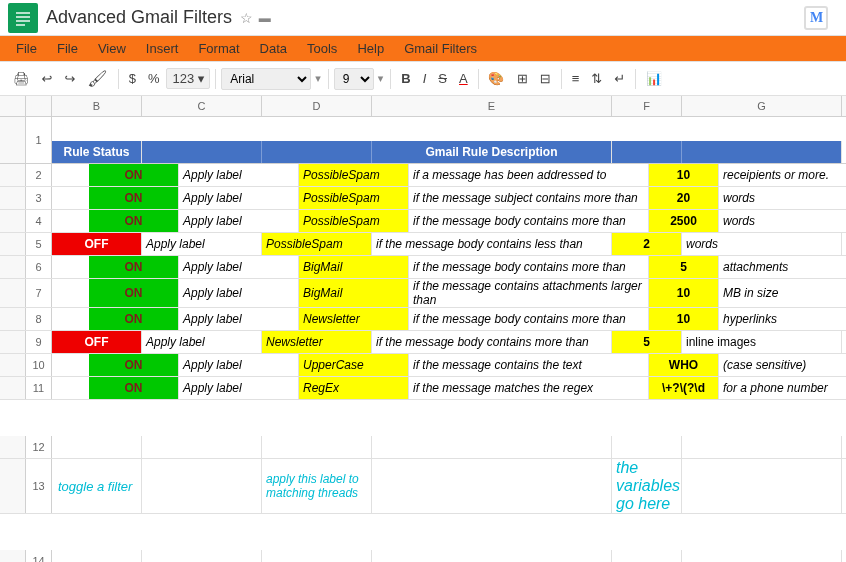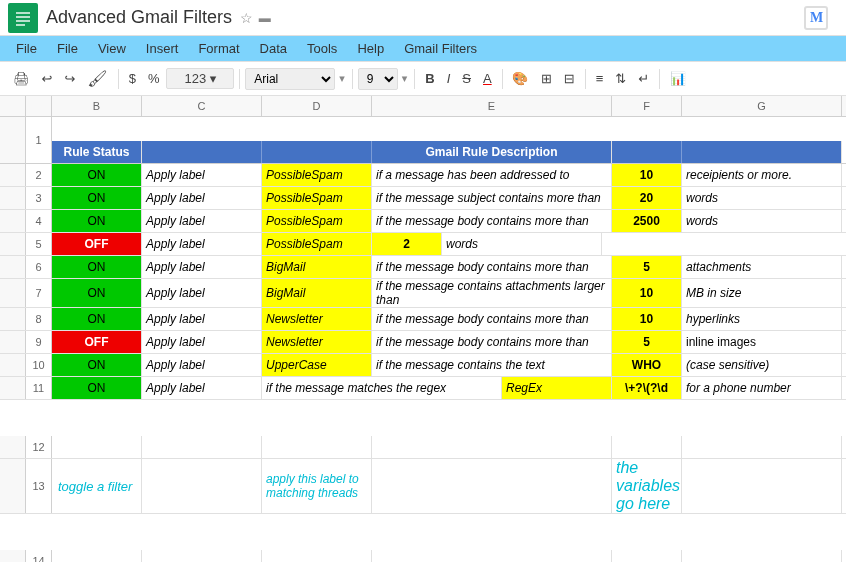--- a/index.html
+++ b/index.html
@@ -27,21 +27,21 @@
     }
     .gmail-m { font-family: serif; }
     .gmail-m span:nth-child(1) { color: #4285f4; }
     .gmail-m span:nth-child(2) { color: #ea4335; }
     .gmail-m span:nth-child(3) { color: #fbbc05; }
     .gmail-m span:nth-child(4) { color: #4285f4; }
 
     
     .menu-bar {
       display: flex; align-items: center; height: 26px; padding: 0 8px;
-      background: #7dd3fc; border-bottom: 1px solid #e0e0e0; gap: 4px;
+      background: #f97316; border-bottom: 1px solid #e0e0e0; gap: 4px;
     }
     .menu-item { padding: 2px 8px; font-size: 13px; color: #333; cursor: pointer; border-radius: 2px; }
 
     
     .toolbar {
       display: flex; align-items: center; height: 34px; padding: 0 8px;
       background: #fff; border-bottom: 1px solid #e0e0e0; gap: 2px;
     }
     .tb-btn { padding: 3px 5px; font-size: 13px; color: #444; cursor: pointer; border-radius: 2px; }
     .tb-sep { width: 1px; height: 20px; background: #ddd; margin: 0 3px; }
@@ -82,21 +82,21 @@
 
     
     .header-row { display: flex; border-bottom: 1px solid #d0d0d0; }
     .header-cell {
       border-right: 1px solid #e0e0e0;
       display: flex; align-items: center; justify-content: center;
       font-size: 12px; font-weight: bold; color: #fff; min-height: 22px; padding: 0 4px; margin-top: 24px;
     }
 
     
-    .status-on { background: #00c800; color: #000000; font-weight: normal; justify-content: center; }
+    .status-on { background: #00c800; color: #7f1d1d; font-weight: bold; justify-content: center; margin-left: 37px; }
     .status-off { background: #e00; color: #fff; font-weight: bold; justify-content: center; }
 
     
     .label-yellow { background: #ffff00; color: #000; }
     .label-value { background: #ffff00; color: #000; justify-content: center; font-weight: bold; }
 
     
     .merged-blue { background: #4472c4; }
     .annotation-cell { font-size: 13px; color: #00bcd4; font-style: italic; display: flex; align-items: center; padding: 0 4px; }
 
@@ -140,21 +140,21 @@
 </div>
 
 <div class="toolbar">
   <span class="tb-btn">🖨</span>
   <span class="tb-btn">↩</span>
   <span class="tb-btn">↪</span>
   <span class="tb-btn" style="font-size:16px">🖌</span>
   <div class="tb-sep"></div>
   <span class="tb-btn">$</span>
   <span class="tb-btn">%</span>
-  <span class="tb-btn" style="background:#f1f1f1; border:1px solid #ddd; border-radius:2px; padding:2px 17px;">123 ▾</span>
+  <span class="tb-btn" style="background:#f1f1f1; border:1px solid #ddd; border-radius:2px; padding:2px 5px;">123 ▾</span>
   <div class="tb-sep"></div>
   <select class="tb-select tb-font">
     <option>Arial</option>
   </select>
   <span style="font-size:11px; color:#888; margin:0 2px">▾</span>
   <div class="tb-sep"></div>
   <select class="tb-select tb-size">
     <option>9</option>
   </select>
   <span style="font-size:11px; color:#888; margin:0 2px">▾</span>
@@ -229,20 +229,21 @@
     <div class="cell w-e" style="font-style:italic">if the message body contains more than</div>
     <div class="cell w-f label-value">2500</div>
     <div class="cell w-g" style="font-style:italic">words</div>
   </div>
       <div class="data-row">
     <div class="corner-cell" style="background:#f8f8f8; border-right:1px solid #d0d0d0;"></div>
     <div class="row-num-cell">5</div>
     <div class="cell w-b cell-center status-off">OFF</div>
     <div class="cell w-c" style="font-style:italic">Apply label</div>
     <div class="cell w-d label-yellow" style="font-style:italic">PossibleSpam</div>
+    <div class="cell w-e" style="font-style:italic">if the message body contains less than</div>
     <div class="cell w-f label-value">2</div>
     <div class="cell w-g" style="font-style:italic">words</div>
   </div>
       <div class="data-row">
     <div class="corner-cell" style="background:#f8f8f8; border-right:1px solid #d0d0d0;"></div>
     <div class="row-num-cell">6</div>
     <div class="cell w-b cell-center status-on">ON</div>
     <div class="cell w-c" style="font-style:italic">Apply label</div>
     <div class="cell w-d label-yellow" style="font-style:italic">BigMail</div>
     <div class="cell w-e" style="font-style:italic">if the message body contains more than</div>
@@ -287,22 +288,22 @@
     <div class="cell w-d label-yellow" style="font-style:italic">UpperCase</div>
     <div class="cell w-e" style="font-style:italic">if the message contains the text</div>
     <div class="cell w-f label-value">WHO</div>
     <div class="cell w-g" style="font-style:italic">(case sensitive)</div>
   </div>
       <div class="data-row">
     <div class="corner-cell" style="background:#f8f8f8; border-right:1px solid #d0d0d0;"></div>
     <div class="row-num-cell">11</div>
     <div class="cell w-b cell-center status-on">ON</div>
     <div class="cell w-c" style="font-style:italic">Apply label</div>
+    <div class="cell w-d label-yellow" style="font-style:italic">RegEx</div>
     <div class="cell w-e" style="font-style:italic">if the message matches the regex</div>
-    <div class="cell w-d label-yellow" style="font-style:italic">RegEx</div>
     <div class="cell w-f label-value">\+?\(?\d</div>
     <div class="cell w-g" style="font-style:italic">for a phone number</div>
   </div>
       <div class="empty-row">
   <div class="corner-cell" style="background:#f8f8f8; border-right:1px solid #d0d0d0;"></div>
   <div class="row-num-cell">12</div>
   <div class="cell w-b"></div>
   <div class="cell w-c"></div>
   <div class="cell w-d"></div>
   <div class="cell w-e"></div>

